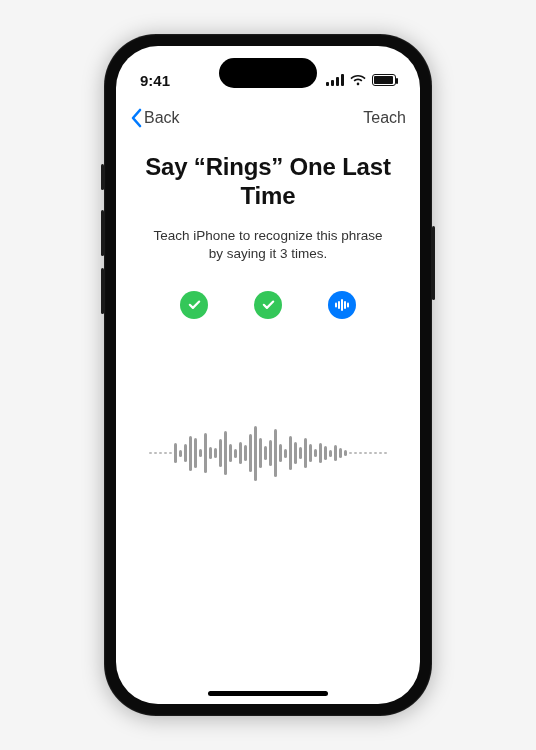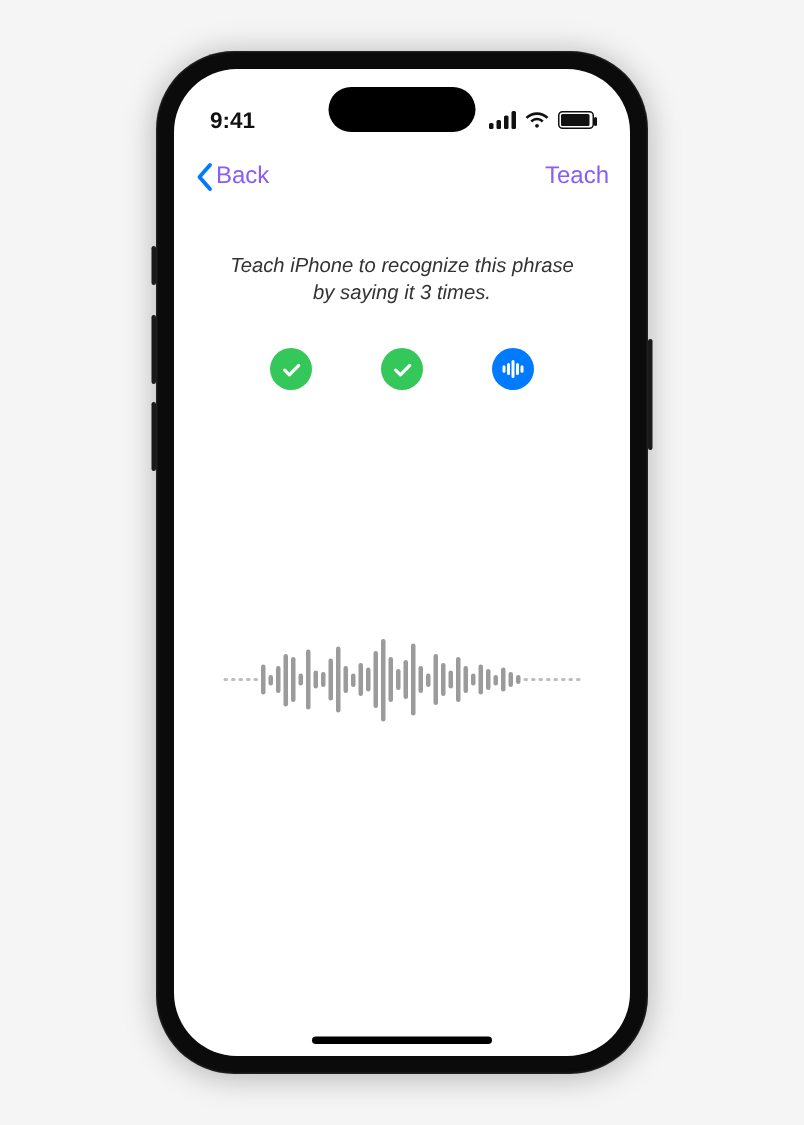--- a/index.html
+++ b/index.html
@@ -48,27 +48,27 @@
     .cell span:nth-child(1){height:4px;} .cell span:nth-child(2){height:6px;}
     .cell span:nth-child(3){height:9px;} .cell span:nth-child(4){height:12px;}
 
     .battery { position: relative; width: 24px; height: 12px; border: 1px solid #111; border-radius: 3px; }
     .battery::after { content:""; position:absolute; right:-3px; top:3px; width:2px; height:6px; background:#111; border-radius: 1px; }
     .battery i { position:absolute; left:1px; top:1px; bottom:1px; width: 19px; background:#111; border-radius:1px; }
 
     .nav-bar {
       position: absolute; top: 54px; left: 0; right: 0;
       display: flex; justify-content: space-between; align-items: center;
-      padding: 8px 14px; font-size: 16px; color: #8b5cf6;
+      padding: 8px 14px; font-size: 16px; color: #404040;
     }
     .nav-back { display: flex; align-items: center; gap: 2px; }
 
     .content { position: absolute; top: 106px; left: 0; right: 0; padding: 0 22px; text-align: center; }
     .title { font-size: 24px; line-height: 1.22; font-weight: 700; color: #111; letter-spacing: -0.2px; }
-    .subtitle { margin-top: 16px; font-size: 13.5px; line-height: 1.35; color: #333; padding: 0 10px; font-style: italic; }
+    .subtitle { margin-top: 16px; font-size: 13.5px; line-height: 1.35; color: #333; padding: 0 10px; }
 
     .dots { margin-top: 28px; display: flex; justify-content: center; gap: 46px; }
     .dot { width: 28px; height: 28px; border-radius: 50%; display: flex; align-items: center; justify-content: center; }
     .dot.done { background: #34c759; }
     .dot.active { background: #007aff; }
 
     
     .waveform { position: absolute; top: 362px; left: 0; right: 0; display:flex; align-items:center; justify-content:center; gap: 2.5px; height: 90px; padding: 0 28px; }
     .wfbar { width: 2.5px; background: #9b9b9b; border-radius: 2px; }
     .wfdot { width: 2.5px; height: 2.5px; background: #bdbdbd; border-radius: 50%; }
@@ -110,20 +110,21 @@
         <div class="nav-back">
           <svg width="12" height="20" viewBox="0 0 12 20">
             <path d="M10 2 L3 10 L10 18" stroke="#007aff" stroke-width="2.6" fill="none" stroke-linecap="round" stroke-linejoin="round"></path>
           </svg>
           <span>Back</span>
         </div>
         <span>Teach</span>
       </div>
 
       <div class="content">
+        <h1 class="title">Say “Rings” One Last Time</h1>
         <p class="subtitle">Teach iPhone to recognize this phrase by saying it 3 times.</p>
 
         <div class="dots" id="dots">
             <div class="dot done">
               <svg width="15" height="15" viewBox="0 0 16 16">
                 <path d="M3 8.3 L6.3 11.6 L13 4.9" stroke="#fff" stroke-width="2.3" fill="none" stroke-linecap="round" stroke-linejoin="round"></path>
               </svg>
             </div>
             <div class="dot done">
               <svg width="15" height="15" viewBox="0 0 16 16">

